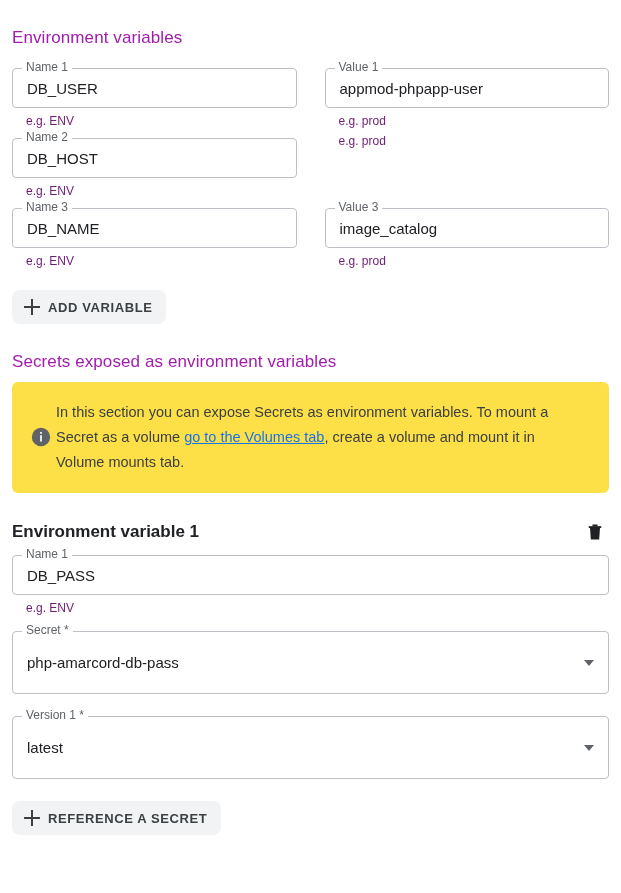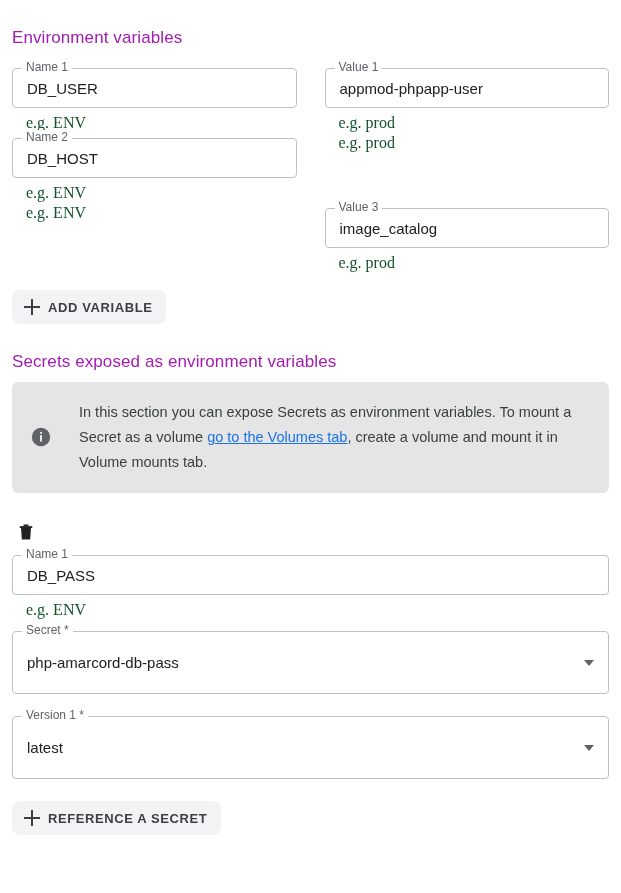--- a/index.html
+++ b/index.html
@@ -60,25 +60,24 @@
     line-height: 14px;
   }
   .field-value {
     font-size: 15px;
     color: #202124;
     white-space: nowrap;
     overflow: hidden;
     text-overflow: ellipsis;
   }
   .field-hint {
-    font-size: 16px;
-    color: #14532d;
+    font-size: 12px;
+    color: #701a75;
     margin: 6px 0 0 14px;
     height: 14px;
-    font-family: Liberation Serif, serif;
   }
   .btn-text {
     display: inline-flex;
     align-items: center;
     gap: 8px;
     border: none;
     background: #f1f3f4;
     color: #3c4043;
     font-size: 13px;
     font-weight: 600;
@@ -96,25 +95,25 @@
   }
   .plus-icon:before, .plus-icon:after {
     content: "";
     position: absolute;
     background: #3c4043;
   }
   .plus-icon:before { left: 0; top: 7px; width: 16px; height: 2px; }
   .plus-icon:after { top: 0; left: 7px; width: 2px; height: 16px; }
   .add-var-wrap { margin-top: 22px; }
   .info-box {
-    background: #e5e5e5;
+    background: #fde047;
     border-radius: 6px;
     display: flex;
     align-items: flex-start;
-    gap: 27px;
+    gap: 4px;
     padding: 18px 22px 18px 18px;
     margin-top: 4px;
   }
   .info-icon {
     flex: 0 0 auto;
     width: 22px;
     height: 22px;
     margin-top: 26px;
   }
   .info-icon svg { display: block; }
@@ -205,20 +204,26 @@
       </div>
       <div class="field-hint">e.g. ENV</div>
     </div>
     <div class="field-col">
       <div class="field-hint">e.g. prod</div>
     </div>
   </div>
 
   <div class="grid-row">
     <div class="field-col">
+      <div class="field">
+        <span class="field-label">Name 3</span>
+        <div class="field-box">
+          <span class="field-value">DB_NAME</span>
+        </div>
+      </div>
       <div class="field-hint">e.g. ENV</div>
     </div>
     <div class="field-col">
       <div class="field">
         <span class="field-label">Value 3</span>
         <div class="field-box">
           <span class="field-value">image_catalog</span>
         </div>
       </div>
       <div class="field-hint">e.g. prod</div>
@@ -241,20 +246,21 @@
         <rect x="11" y="10" width="2" height="7" fill="#f1f3f4"></rect>
         <rect x="11" y="6.5" width="2" height="2" fill="#f1f3f4"></rect>
       </svg>
     </span>
     <div class="info-text">
       <span>In this section you can expose Secrets as environment variables. To mount a Secret as a volume </span><a>go to the Volumes tab</a><span>, create a volume and mount it in Volume mounts tab.</span>
     </div>
   </div>
 
   <div class="env-var-header">
+    <h3>Environment variable 1</h3>
     <button class="trash-btn">
       <span>
         <svg width="20" height="22" viewBox="0 0 24 24" aria-hidden="true">
           <path d="M6 7h12l-1 14H7L6 7z" fill="#202124"></path>
           <rect x="9" y="3" width="6" height="2.4" fill="#202124"></rect>
           <rect x="4.5" y="5" width="15" height="2.2" fill="#202124"></rect>
         </svg>
       </span>
     </button>
   </div>

